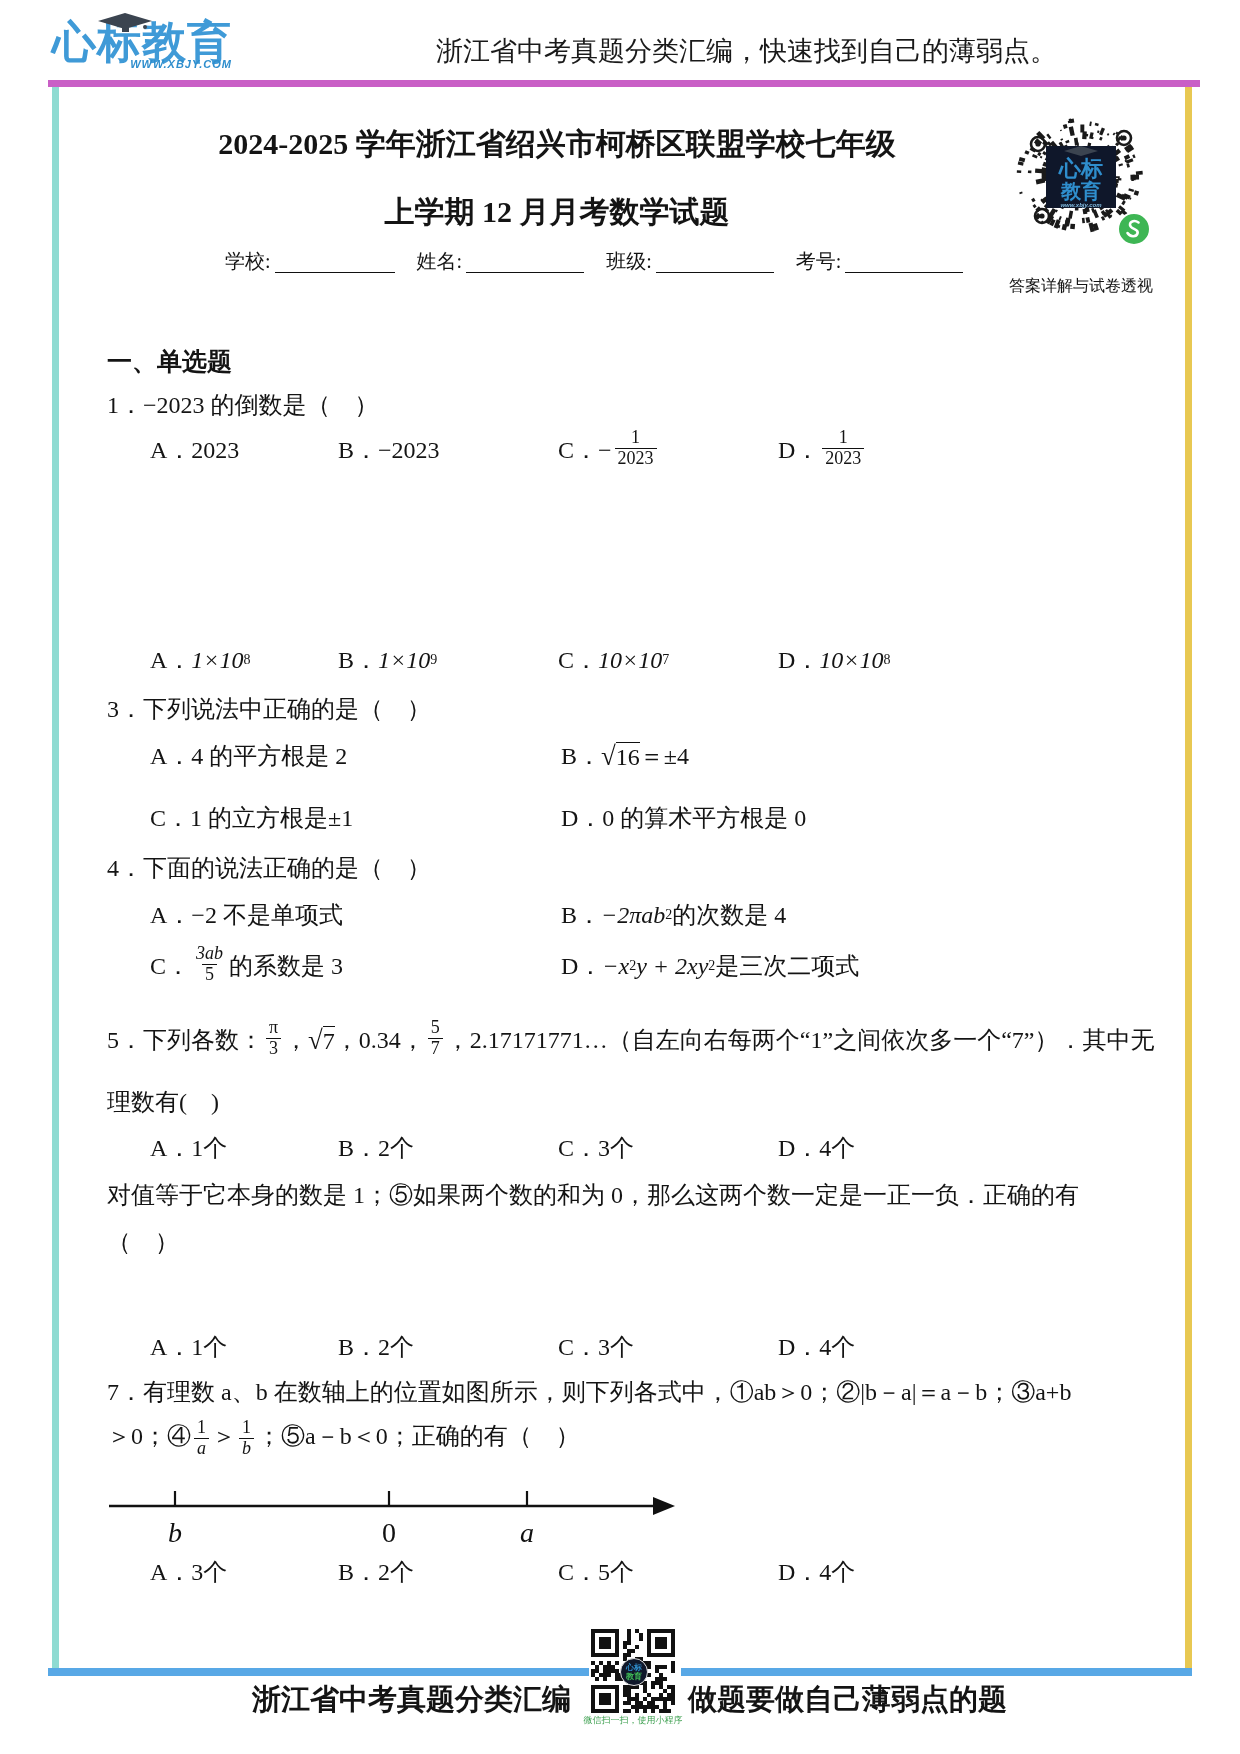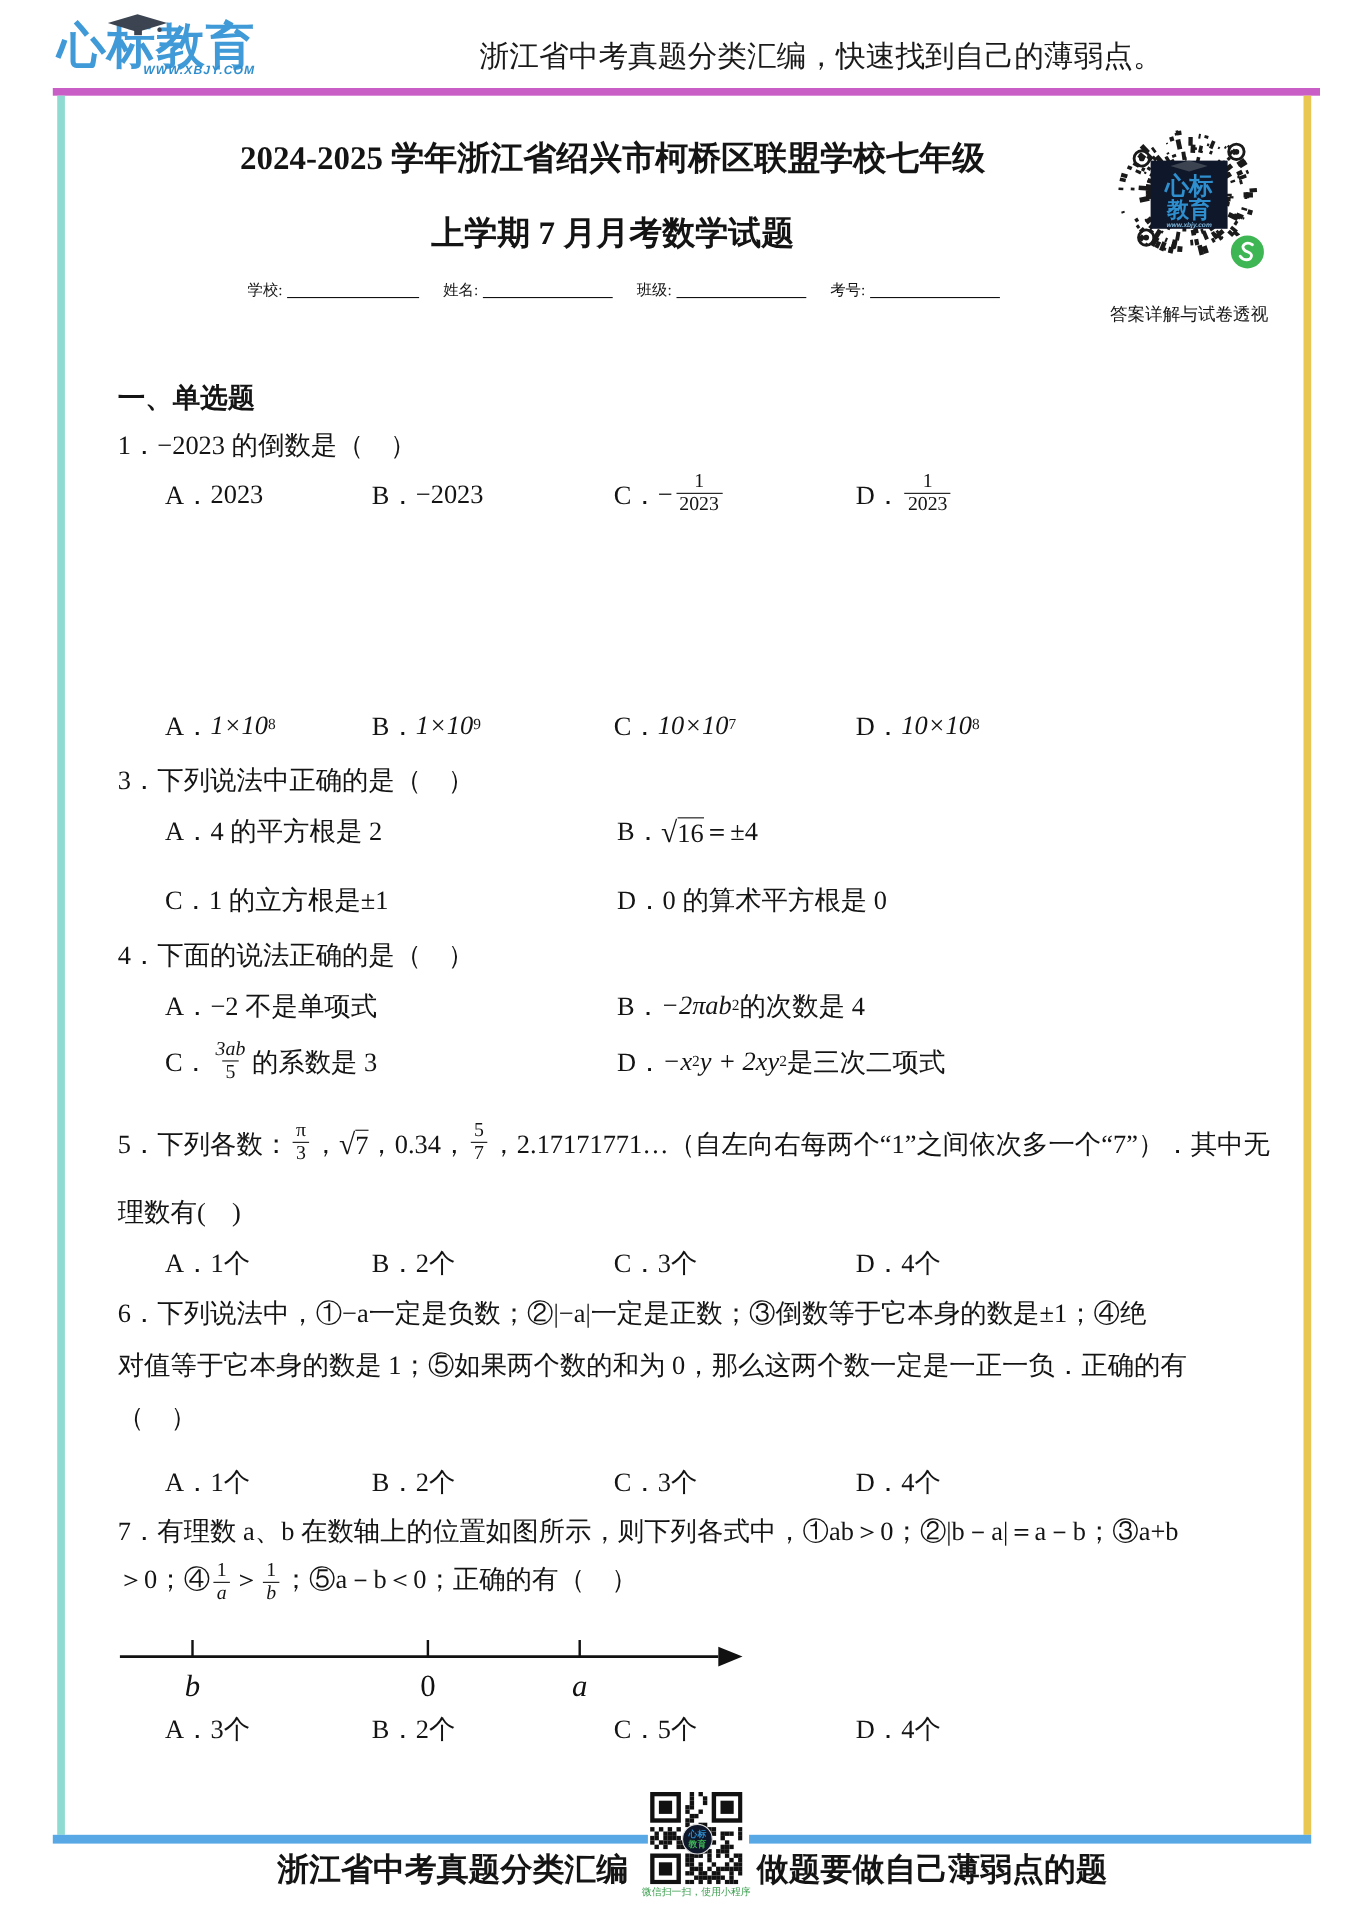--- a/index.html
+++ b/index.html
@@ -16,21 +16,21 @@
   .slogan{font-size:27px;color:#1a1a1a;white-space:nowrap;}
 
   
   .hr-magenta{background:#c95fc6;}
   .v-teal{background:#8fdbd2;}
   .v-yellow{background:#e8c852;}
   .hr-blue{background:#58a8e6;z-index:1;}
 
   
   .title-line{width:900px;text-align:center;font-weight:bold;font-size:30px;white-space:nowrap;}
-  .info-line{font-size:14px;white-space:nowrap;display:flex;align-items:flex-end;}
+  .info-line{font-size:20px;white-space:nowrap;display:flex;align-items:flex-end;}
   .info-line .blank{display:inline-block;border-bottom:1.6px solid #111;height:22px;margin:0 22px 2px 4px;}
 
   
   .stem{font-size:24px;white-space:nowrap;}
   .mstem{font-size:24px;line-height:47px;white-space:nowrap;}
   .row4{display:grid;grid-template-columns:188px 220px 220px auto;padding-left:43px;font-size:24px;}
   .row2{display:grid;grid-template-columns:411px auto;padding-left:43px;font-size:24px;}
   .opt{white-space:nowrap;display:flex;align-items:center;}
   .heading{font-family:Liberation Sans, sans-serif;font-weight:bold;font-size:25px;}
 
@@ -71,21 +71,21 @@
     <circle cx="47" cy="15" r="2" fill="#3b4450"></circle>
   </svg>
   <div class="abs slogan" style="left:436px;top:33px;">浙江省中考真题分类汇编，快速找到自己的薄弱点。</div>
 
   <div class="abs hr-magenta" style="left:48px;top:80px;width:1152px;height:7px;"></div>
   <div class="abs v-teal" style="left:52px;top:87px;width:7px;height:1581px;"></div>
   <div class="abs v-yellow" style="left:1185px;top:87px;width:7px;height:1581px;"></div>
   <div class="abs hr-blue" style="left:48px;top:1668px;width:1144px;height:8px;"></div>
 
   <div class="abs title-line" style="left:107px;top:124px;">2024-2025 学年浙江省绍兴市柯桥区联盟学校七年级</div>
-  <div class="abs title-line" style="left:107px;top:192px;">上学期 7 月月考数学试题</div>
+  <div class="abs title-line" style="left:107px;top:192px;">上学期 12 月月考数学试题</div>
 
   <div class="abs info-line" style="left:225px;top:248px;">
     <span>学校:</span>
       <span class="blank" style="width:120px;"></span>
     <span>姓名:</span>
       <span class="blank" style="width:118px;"></span>
     <span>班级:</span>
       <span class="blank" style="width:118px;"></span>
     <span>考号:</span>
       <span class="blank" style="width:118px;"></span>
@@ -411,21 +411,20 @@
         <span>C．</span>
         <span>3个</span>
       </span>
     <span class="opt">
         <span>D．</span>
         <span>4个</span>
       </span>
   </div>
 
   <div class="abs mstem" style="left:107px;top:1172px;">
-    <div>6．下列说法中，①−a一定是负数；②|−a|一定是正数；③倒数等于它本身的数是±1；④绝</div>
     <div>对值等于它本身的数是 1；⑤如果两个数的和为 0，那么这两个数一定是一正一负．正确的有</div>
     <div>（　）</div>
   </div>
   <div class="abs row4" style="left:107px;top:1331px;width:1010px;">
     <span class="opt">
         <span>A．</span>
         <span>1个</span>
       </span>
     <span class="opt">
         <span>B．</span>

